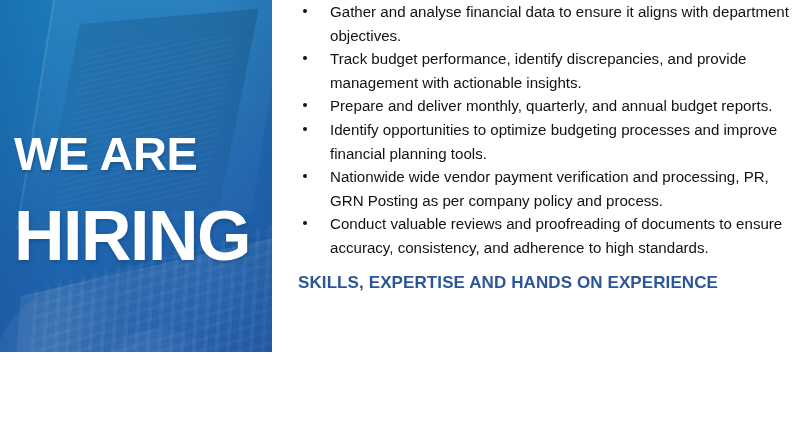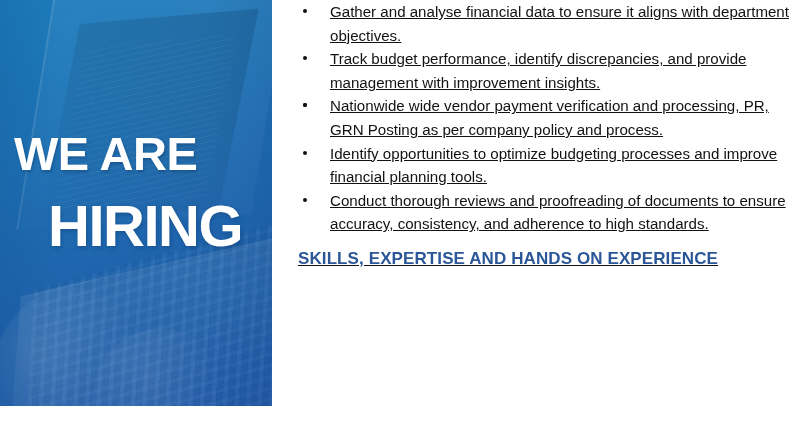--- a/index.html
+++ b/index.html
@@ -20,21 +20,21 @@
     background: #ffffff;
     overflow: hidden;
   }
 
   
   .banner {
     position: absolute;
     left: 0;
     top: 0;
     width: 272px;
-    height: 406px;
+    height: 352px;
     overflow: hidden;
     background: linear-gradient(160deg, #1C7CBC 0%, #1D74B6 28%, #1F65AE 60%, #2059A8 100%);
   }
   
   .banner .lid {
     position: absolute;
     left: 38px;
     top: -30px;
     width: 230px;
     height: 250px;
@@ -137,47 +137,45 @@
     font-weight: 700;
     font-size: 47px;
     line-height: 52px;
     letter-spacing: -0.5px;
     text-shadow: 1px 2px 3px rgba(8,45,90,0.35);
   }
   .banner-text .hiring {
     display: block;
     color: #ffffff;
     font-weight: 700;
-    font-size: 58px;
+    font-size: 70px;
     line-height: 76px;
     letter-spacing: -1.5px;
-    margin-top: 8px;
+    margin-top: 18px;
     text-shadow: 1px 2px 4px rgba(8,45,90,0.35);
-    text-align: center;
   }
 
   
   .gutter {
     position: absolute;
     left: 272px;
     top: 0;
     width: 26px;
     height: 445px;
     background: #ffffff;
   }
 
   
   .content {
     position: absolute;
     left: 298px;
     top: 0;
     width: 492px;
     height: 445px;
     color: #111111;
-    text-decoration: underline;
   }
 
   ul.bullets {
     list-style: none;
     margin: 0;
     padding: 0;
   }
   ul.bullets li {
     position: relative;
     padding-left: 32px;
@@ -234,36 +232,37 @@
 
   <div class="content">
 
     <ul class="bullets list-top">
       <li>
         <span class="dot"></span>
         <span>Gather and analyse financial data to ensure it aligns with department objectives.</span>
       </li>
       <li>
         <span class="dot"></span>
-        <span>Track budget performance, identify discrepancies, and provide management with improvement insights.</span>
-      </li>
-      <li>
-        <span class="dot"></span>
+        <span>Track budget performance, identify discrepancies, and provide management with actionable insights.</span>
+      </li>
+      <li>
+        <span class="dot"></span>
+        <span>Prepare and deliver monthly, quarterly, and annual budget reports.</span>
+      </li>
+      <li>
+        <span class="dot"></span>
+        <span>Identify opportunities to optimize budgeting processes and improve financial planning tools.</span>
       </li>
       <li>
         <span class="dot"></span>
         <span>Nationwide wide vendor payment verification and processing, PR, GRN Posting as per company policy and process.</span>
       </li>
       <li>
         <span class="dot"></span>
-        <span>Identify opportunities to optimize budgeting processes and improve financial planning tools.</span>
-      </li>
-      <li>
-        <span class="dot"></span>
-        <span>Conduct thorough reviews and proofreading of documents to ensure accuracy, consistency, and adherence to high standards.</span>
+        <span>Conduct valuable reviews and proofreading of documents to ensure accuracy, consistency, and adherence to high standards.</span>
       </li>
     </ul>
 
     <div class="section-heading">SKILLS, EXPERTISE AND HANDS ON EXPERIENCE</div>
 
 
   </div>
 </div>
 
 </body></html>

